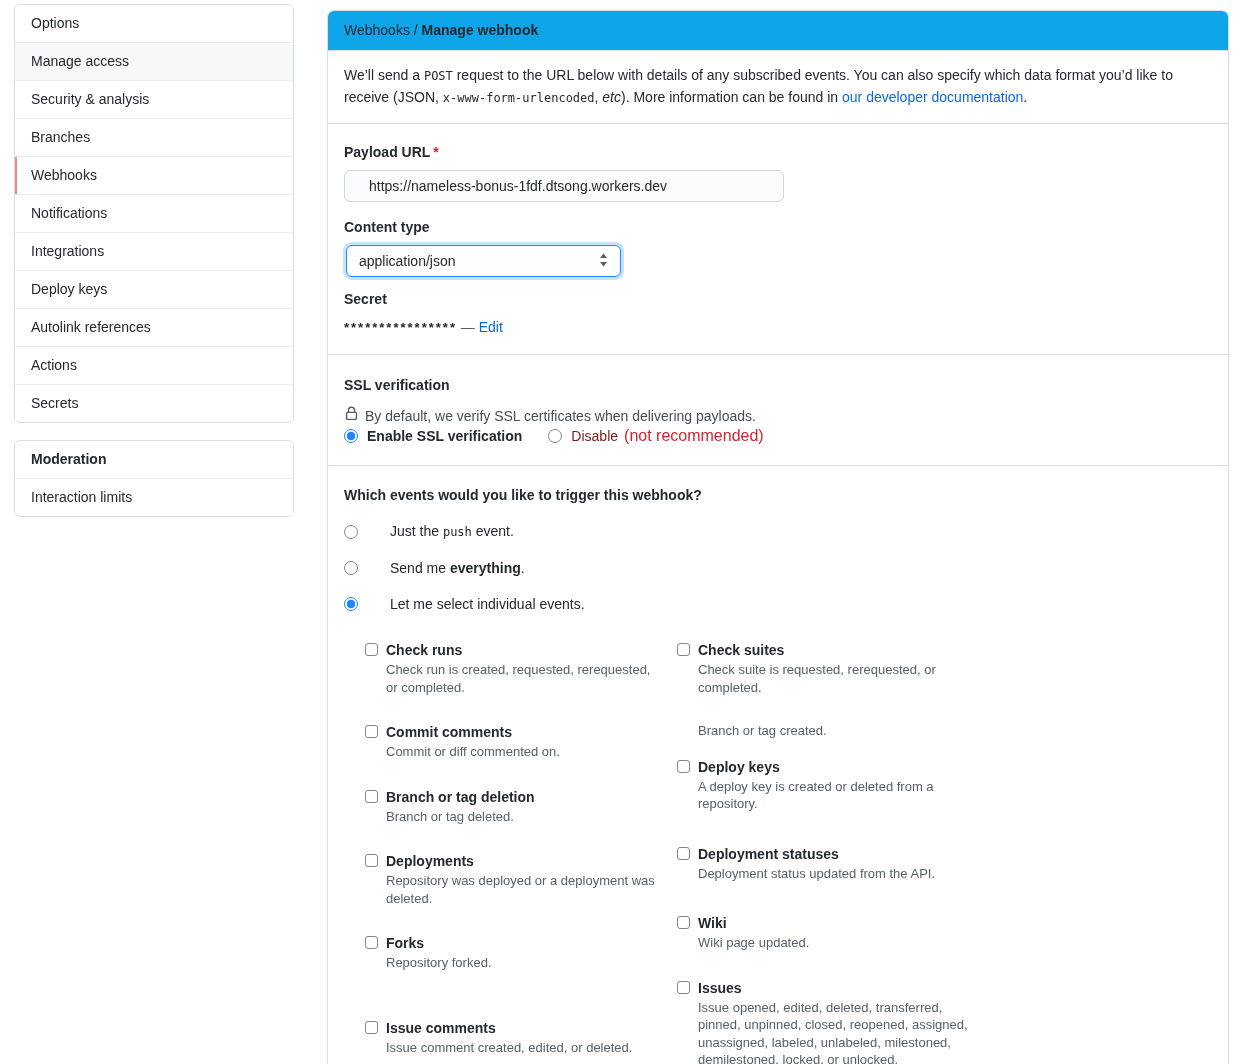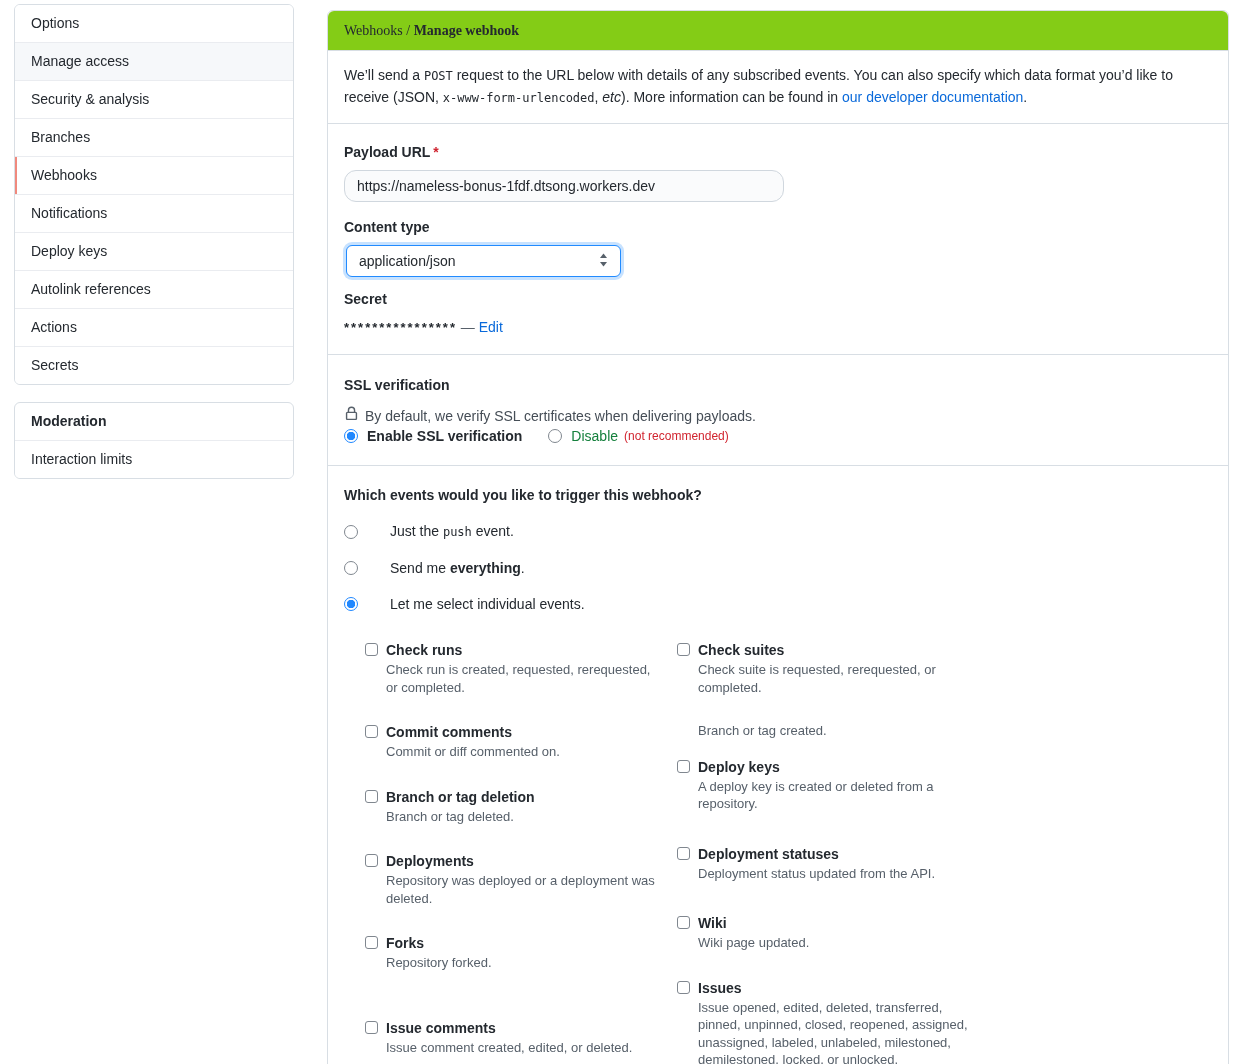--- a/index.html
+++ b/index.html
@@ -36,45 +36,44 @@
   }
   .side-header { padding: 8px 16px; line-height: 21px; font-weight: bold; }
 
   
   .panel {
     position: absolute; left: 327px; top: 10px; width: 902px;
     min-height: 1100px;
     border: 1px solid #d8dee4; border-radius: 6px; background: #fff;
   }
   .panel-header {
-    background: #84cc16;
+    background: #0ea5e9;
     border-bottom: 1px solid #d8dee4;
     border-radius: 6px 6px 0 0;
     padding: 9px 16px;
     line-height: 21px;
-    font-family: Liberation Serif, serif;
   }
   .panel-header a { color: #24292f; text-decoration: none; }
   .panel-header .title { font-weight: bold; }
 
   .section { padding: 16px; }
   .section.divided { border-bottom: 1px solid #d8dee4; }
   .intro { line-height: 21px; padding-top: 14px; padding-bottom: 14px; }
   .intro .em { font-style: italic; }
 
   .form-label { font-weight: bold; margin-bottom: 7px; line-height: 21px; }
   .required { color: #cf222e; margin-left: 3px; }
   .form-group { margin-bottom: 15px; }
 
   .text-input {
     width: 440px; height: 32px;
-    padding: 5px 12px;
+    padding: 5px 24px;
     font-family: "Liberation Sans", sans-serif; font-size: 14px; color: #24292f;
     background: #fafbfc;
-    border: 1px solid #d0d7de; border-radius: 12px;
+    border: 1px solid #d0d7de; border-radius: 6px;
     outline: none;
   }
 
   .select {
     width: 275px; height: 32px;
     display: flex; align-items: center; justify-content: space-between;
     padding: 0 12px;
     background: #fff;
     border: 1px solid #218bff; border-radius: 6px;
     box-shadow: 0 0 0 3px rgba(33,139,255,0.25);
@@ -106,22 +105,22 @@
   }
   .checkbox.checked { background: #2188ff; border-color: #2188ff; }
   .checkbox.checked::after {
     content: "✓"; position: absolute; left: 1px; top: -1px;
     color: #fff; font-size: 11px; font-weight: bold; line-height: 13px;
   }
 
   .ssl-radio-row { display: flex; align-items: center; gap: 26px; }
   .radio-label { display: flex; align-items: center; gap: 9px; cursor: pointer; line-height: 20px; }
   .radio-label .strong { font-weight: bold; }
-  .danger { color: #15803d; }
-  .danger-note { color: #d1242f; font-size: 12px; margin-left: 2px; }
+  .danger { color: #7f1d1d; }
+  .danger-note { color: #d1242f; font-size: 16px; margin-left: 2px; }
 
   .events-heading { font-weight: bold; line-height: 21px; margin-bottom: 15px; }
   .event-radio { margin-bottom: 16px; gap: 32px; }
 
   .event-grid { display: flex; margin-left: 21px; margin-top: 26px; }
   .event-col { width: 312px; }
   .event-item { margin-bottom: 26px; padding-right: 14px; }
   .event-title-row { display: flex; align-items: flex-start; gap: 8px; cursor: pointer; }
   .event-title-row .checkbox { margin-top: 3px; }
   .event-title { font-weight: bold; line-height: 20px; }
@@ -131,20 +130,21 @@
 <body>
 
 <nav class="sidebar">
   <div class="side-box">
     <div class="side-item"><span>Options</span></div>
     <div class="side-item hover"><span>Manage access</span></div>
     <div class="side-item"><span>Security &amp; analysis</span></div>
     <div class="side-item"><span>Branches</span></div>
     <div class="side-item active"><span>Webhooks</span></div>
     <div class="side-item"><span>Notifications</span></div>
+    <div class="side-item"><span>Integrations</span></div>
     <div class="side-item"><span>Deploy keys</span></div>
     <div class="side-item"><span>Autolink references</span></div>
     <div class="side-item"><span>Actions</span></div>
     <div class="side-item"><span>Secrets</span></div>
   </div>
   <div class="side-box">
     <div class="side-header">Moderation</div>
     <div class="side-item" style="border-top:1px solid #eaecf0;"><span>Interaction limits</span></div>
   </div>
 </nav>

